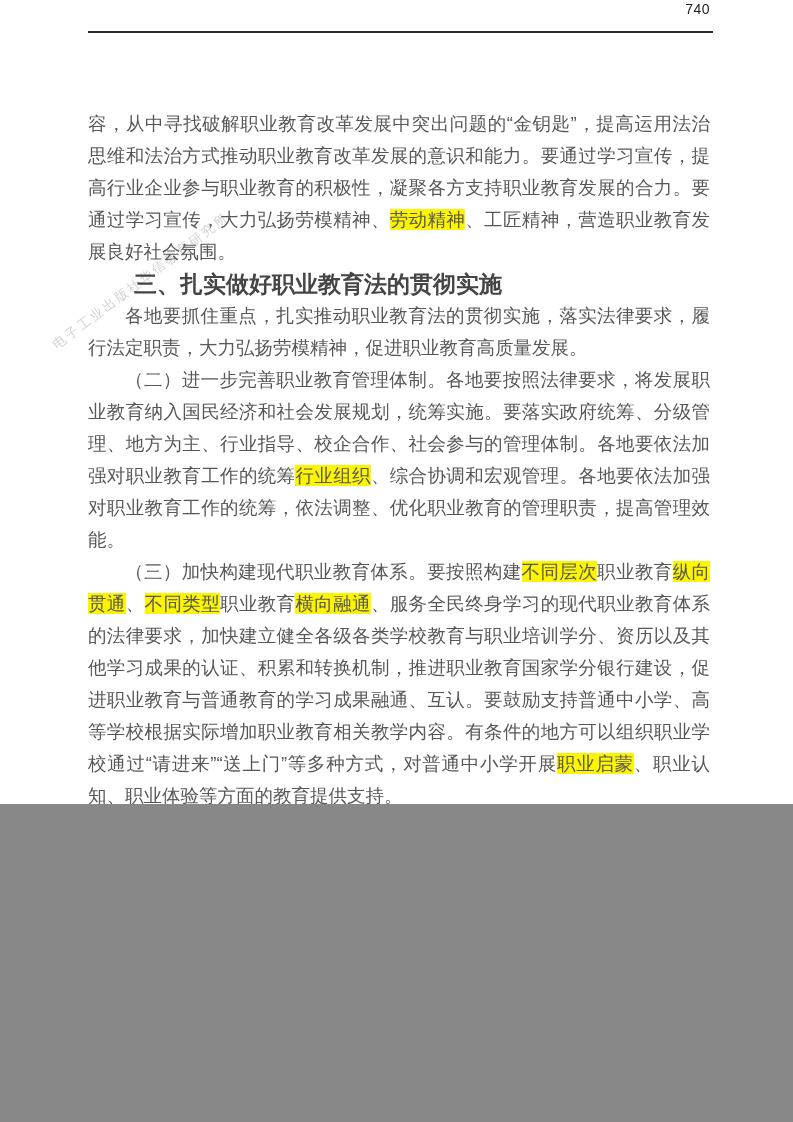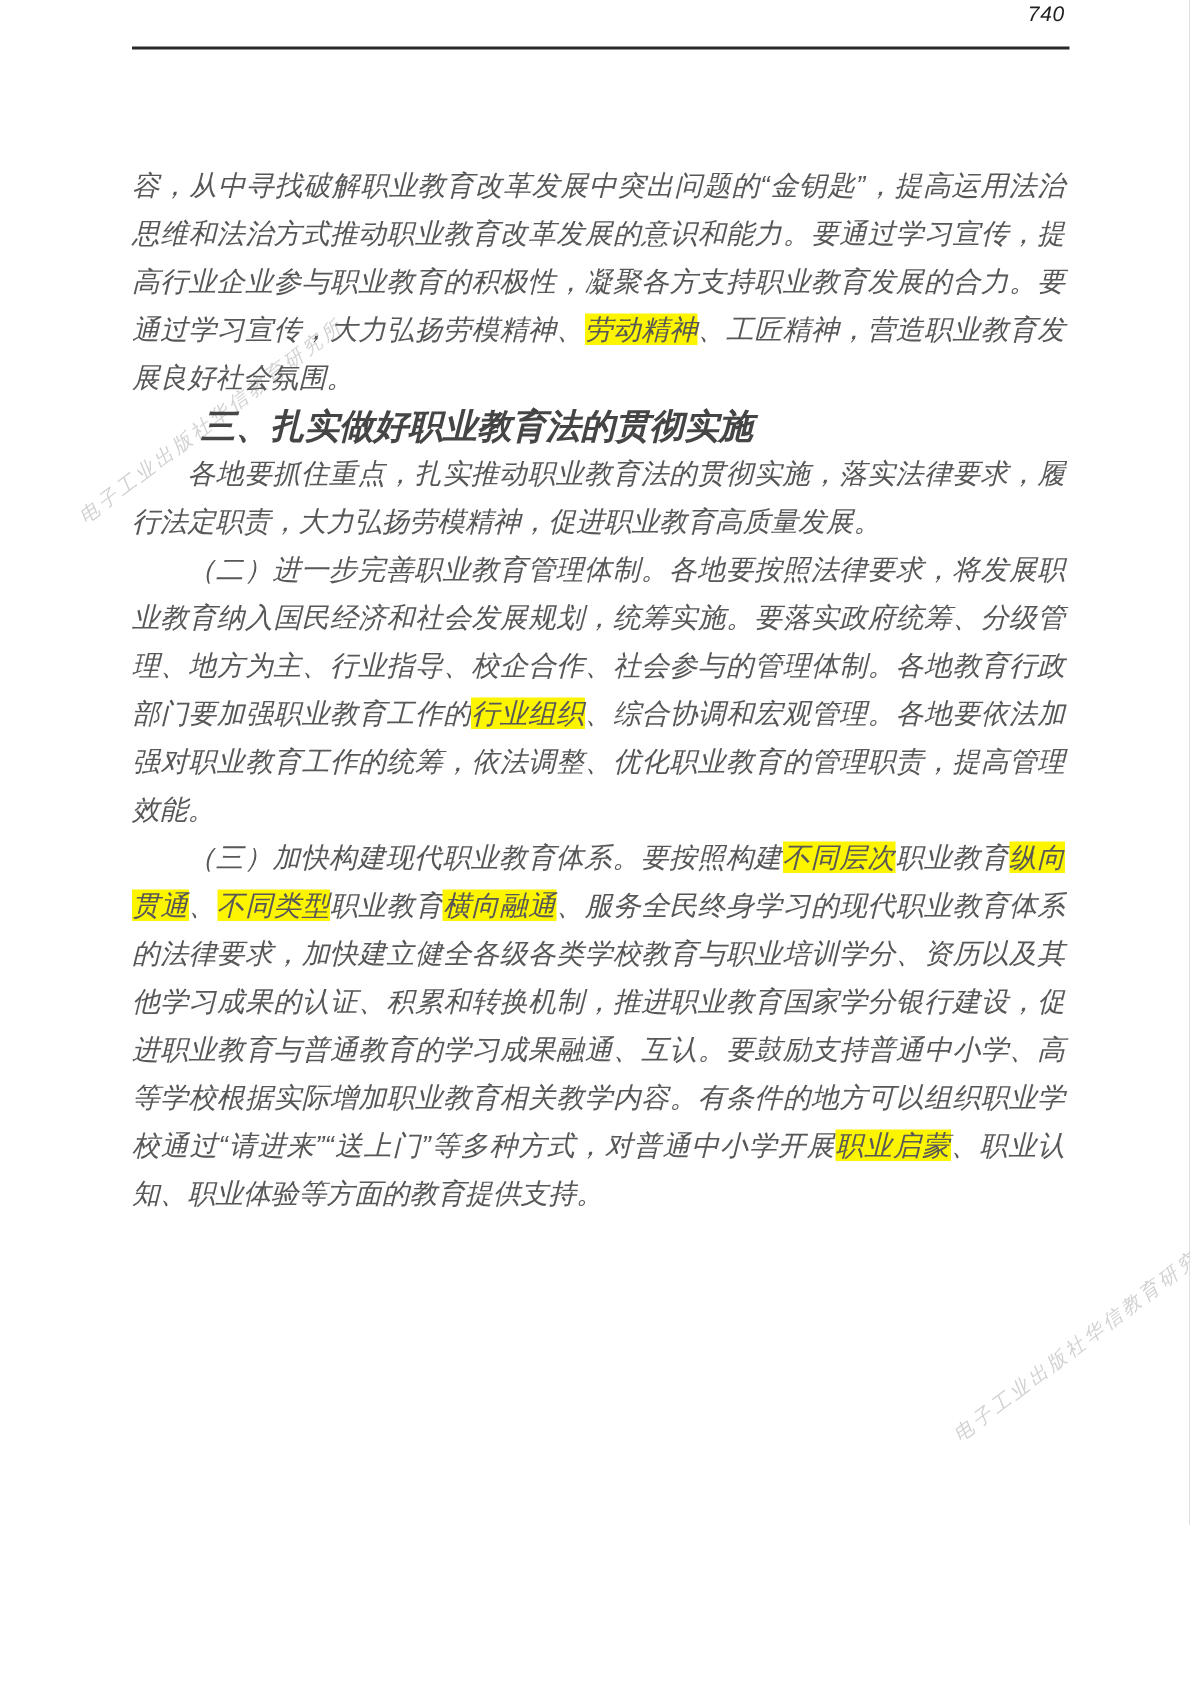--- a/index.html
+++ b/index.html
@@ -11,25 +11,24 @@
     --watermark:rgba(145,145,145,0.42);
   }
   html,body{margin:0;padding:0;}
   body{
     background:#888;
     font-family:"Liberation Sans","DejaVu Sans",sans-serif;
   }
   .page{
     position:relative;
     width:793px;
-    height:1122px;
+    height:804px;
     margin:0 auto;
     background:var(--page-bg);
     overflow:hidden;
-    font-style:italic;
   }
   .page-number{
     position:absolute;
     top:1px;
     right:83px;
     font-size:14px;
     color:#1f1f1f;
     letter-spacing:0.5px;
   }
   .header-rule{
@@ -89,16 +88,16 @@
   <div class="page-number">740</div>
   <div class="header-rule"></div>
 
   <div class="watermark wm-1">电子工业出版社华信教育研究所</div>
   <div class="watermark wm-2">电子工业出版社华信教育研究所</div>
 
   <div class="document-body">
       <p class="para"><span class="txt">容，从中寻找破解职业教育改革发展中突出问题的“金钥匙”，提高运用法治思维和法治方式推动职业教育改革发展的意识和能力。要通过学习宣传，提高行业企业参与职业教育的积极性，凝聚各方支持职业教育发展的合力。要通过学习宣传，大力弘扬劳模精神、</span><span class="hl">劳动精神</span><span class="txt">、工匠精神，营造职业教育发展良好社会氛围。</span></p>
       <h3 class="heading">三、扎实做好职业教育法的贯彻实施</h3>
       <p class="para indent"><span class="txt">各地要抓住重点，扎实推动职业教育法的贯彻实施，落实法律要求，履行法定职责，大力弘扬劳模精神，促进职业教育高质量发展。</span></p>
-      <p class="para indent"><span class="txt">（二）进一步完善职业教育管理体制。各地要按照法律要求，将发展职业教育纳入国民经济和社会发展规划，统筹实施。要落实政府统筹、分级管理、地方为主、行业指导、校企合作、社会参与的管理体制。各地教育行政部门要加强职业教育工作的</span><span class="hl">行业组织</span><span class="txt">、综合协调和宏观管理。各地要依法加强对职业教育工作的统筹，依法调整、优化职业教育的管理职责，提高管理效能。</span></p>
+      <p class="para indent"><span class="txt">（二）进一步完善职业教育管理体制。各地要按照法律要求，将发展职业教育纳入国民经济和社会发展规划，统筹实施。要落实政府统筹、分级管理、地方为主、行业指导、校企合作、社会参与的管理体制。各地要依法加强对职业教育工作的统筹</span><span class="hl">行业组织</span><span class="txt">、综合协调和宏观管理。各地要依法加强对职业教育工作的统筹，依法调整、优化职业教育的管理职责，提高管理效能。</span></p>
       <p class="para indent"><span class="txt">（三）加快构建现代职业教育体系。要按照构建</span><span class="hl">不同层次</span><span class="txt">职业教育</span><span class="hl">纵向贯通</span><span class="txt">、</span><span class="hl">不同类型</span><span class="txt">职业教育</span><span class="hl">横向融通</span><span class="txt">、服务全民终身学习的现代职业教育体系的法律要求，加快建立健全各级各类学校教育与职业培训学分、资历以及其他学习成果的认证、积累和转换机制，推进职业教育国家学分银行建设，促进职业教育与普通教育的学习成果融通、互认。要鼓励支持普通中小学、高等学校根据实际增加职业教育相关教学内容。有条件的地方可以组织职业学校通过“请进来”“送上门”等多种方式，对普通中小学开展</span><span class="hl">职业启蒙</span><span class="txt">、职业认知、职业体验等方面的教育提供支持。</span></p>
     </div>
 </div>
 
 </body></html>

